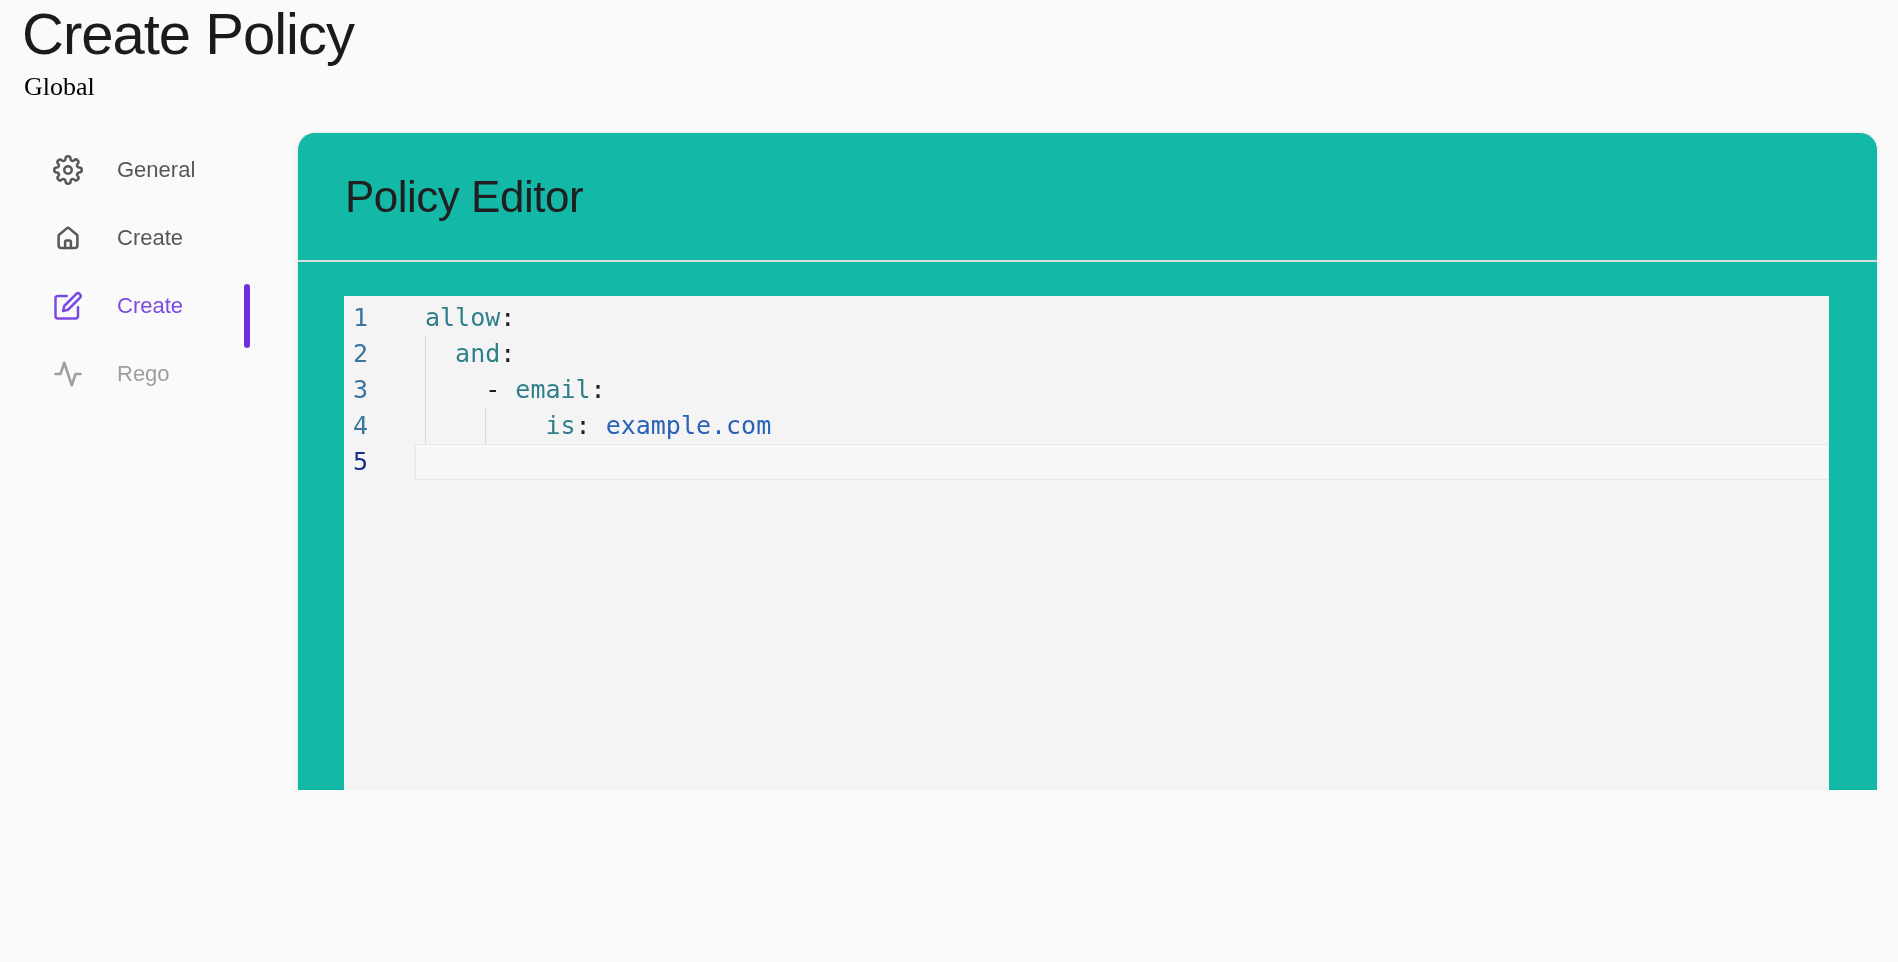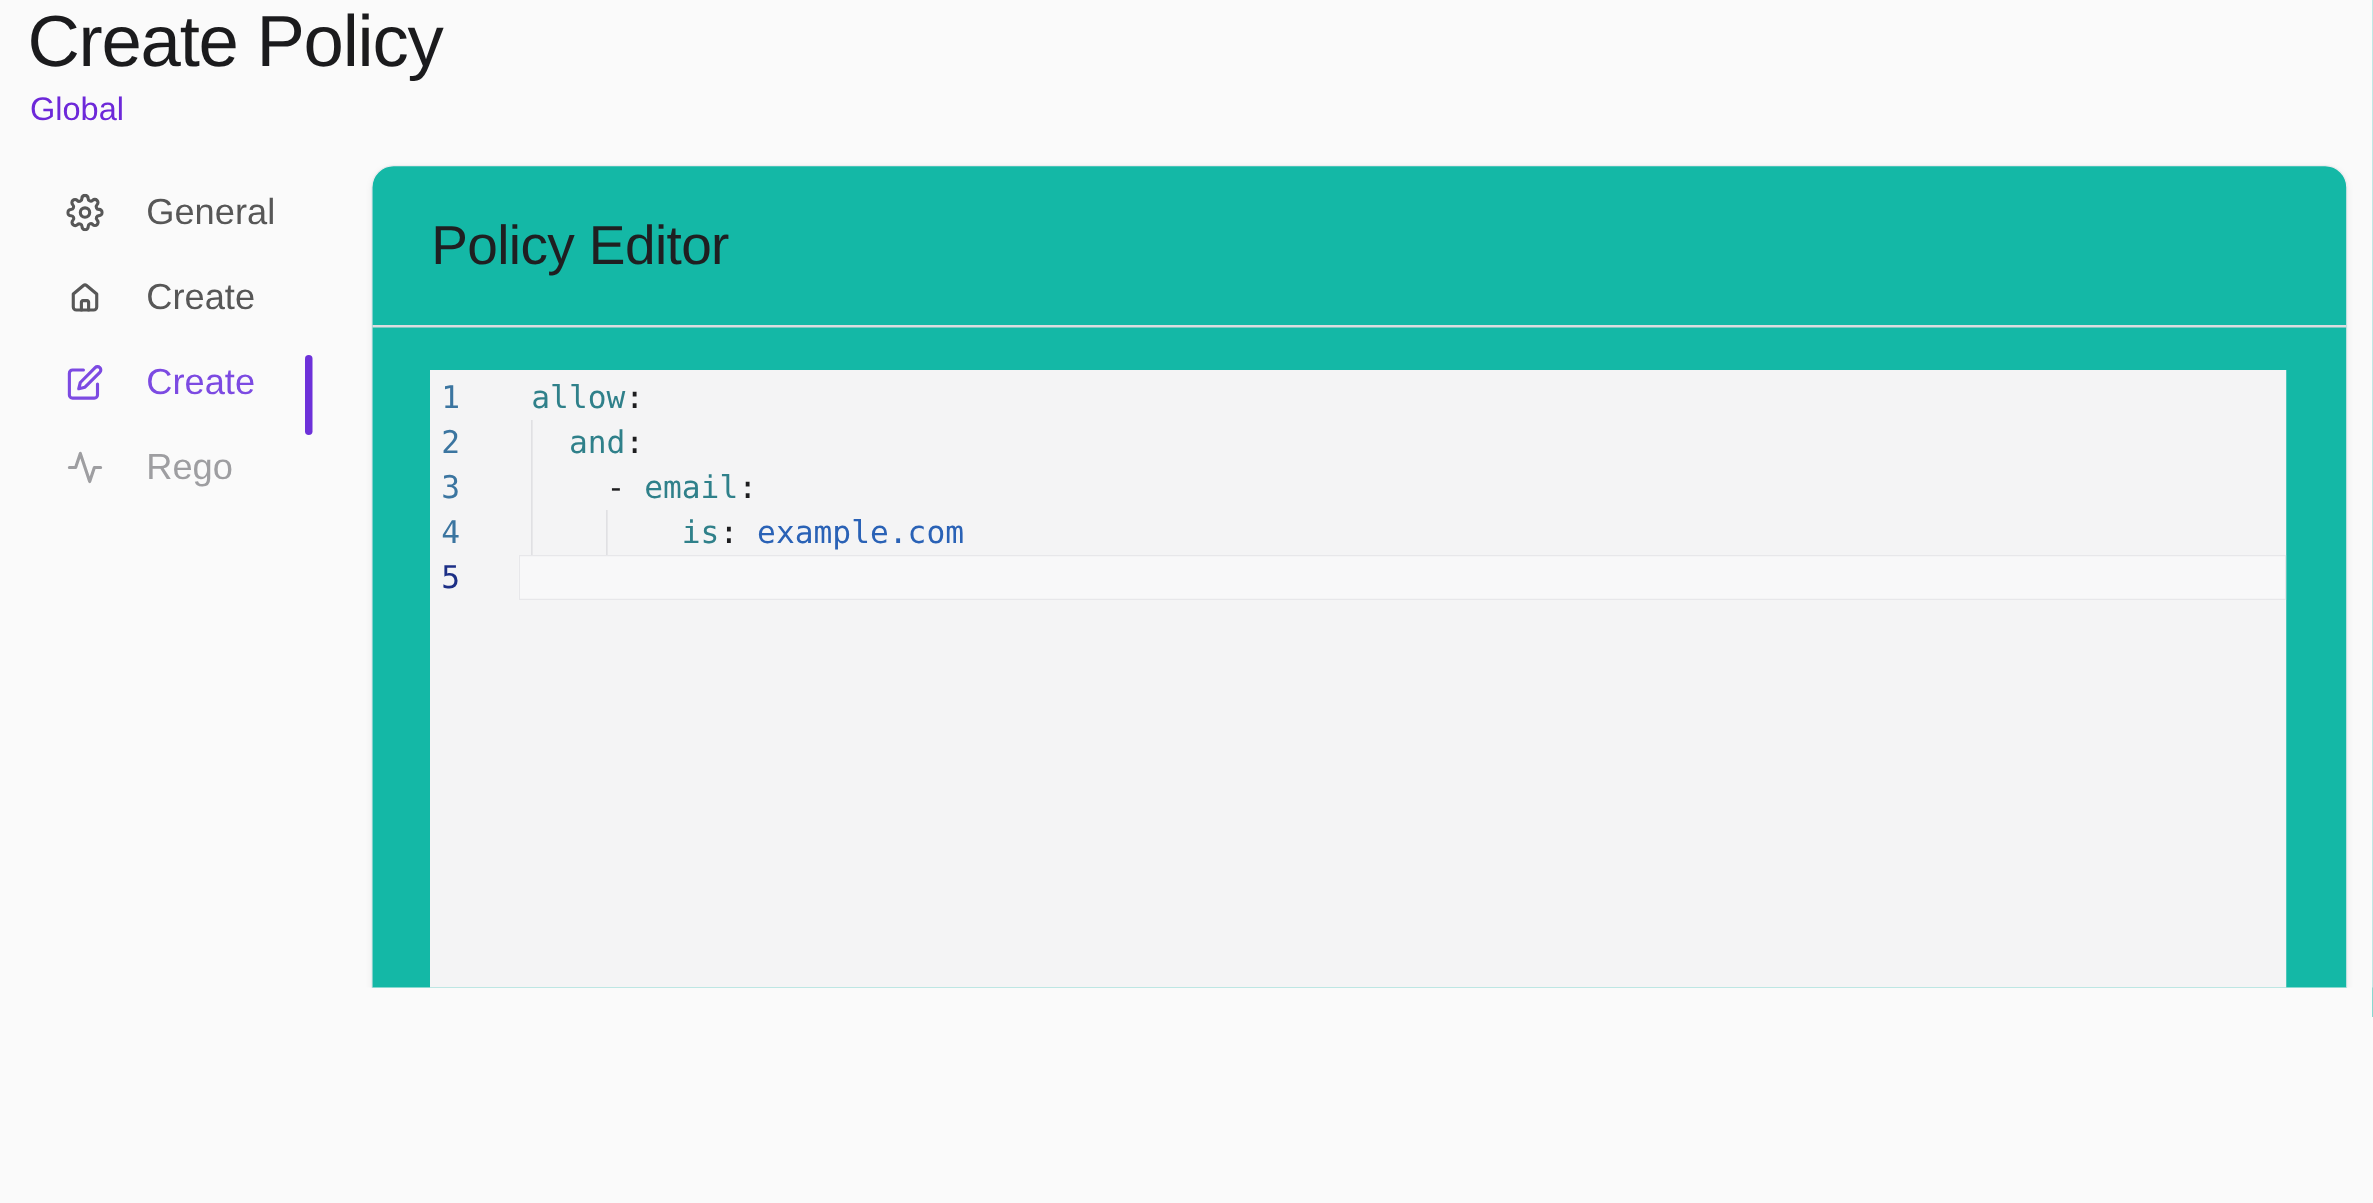--- a/index.html
+++ b/index.html
@@ -27,21 +27,22 @@
     font-weight: 500;
     letter-spacing: -1px;
     color: #1b1b1d;
   }
   .page-subtitle {
     position: absolute;
     left: 24px;
     top: 72px;
     font-size: 26px;
     line-height: 30px;
-    color: #6d28d9;
+    color: #000000;
+    font-family: Liberation Serif, serif;
   }
 
   
   .nav {
     position: absolute;
     left: 0;
     top: 136px;
     width: 252px;
   }
   .nav-item {
@@ -55,21 +56,21 @@
   }
   .nav-item .icon {
     width: 30px;
     height: 30px;
     flex: none;
     display: flex;
     align-items: center;
     justify-content: center;
   }
   .nav-item .icon svg { width: 30px; height: 30px; display: block; }
-  .nav-label { font-size: 29px; line-height: 1; }
+  .nav-label { font-size: 22px; line-height: 1; }
   .state-default { color: var(--c-default, #575757); }
   .state-muted   { color: var(--c-muted, #9e9ea1); }
   .state-active  { color: var(--accent, #7c4ae2); }
   .nav-indicator {
     position: absolute;
     left: 244px;
     top: 284px;
     width: 6px;
     height: 64px;
     border-radius: 3px;

